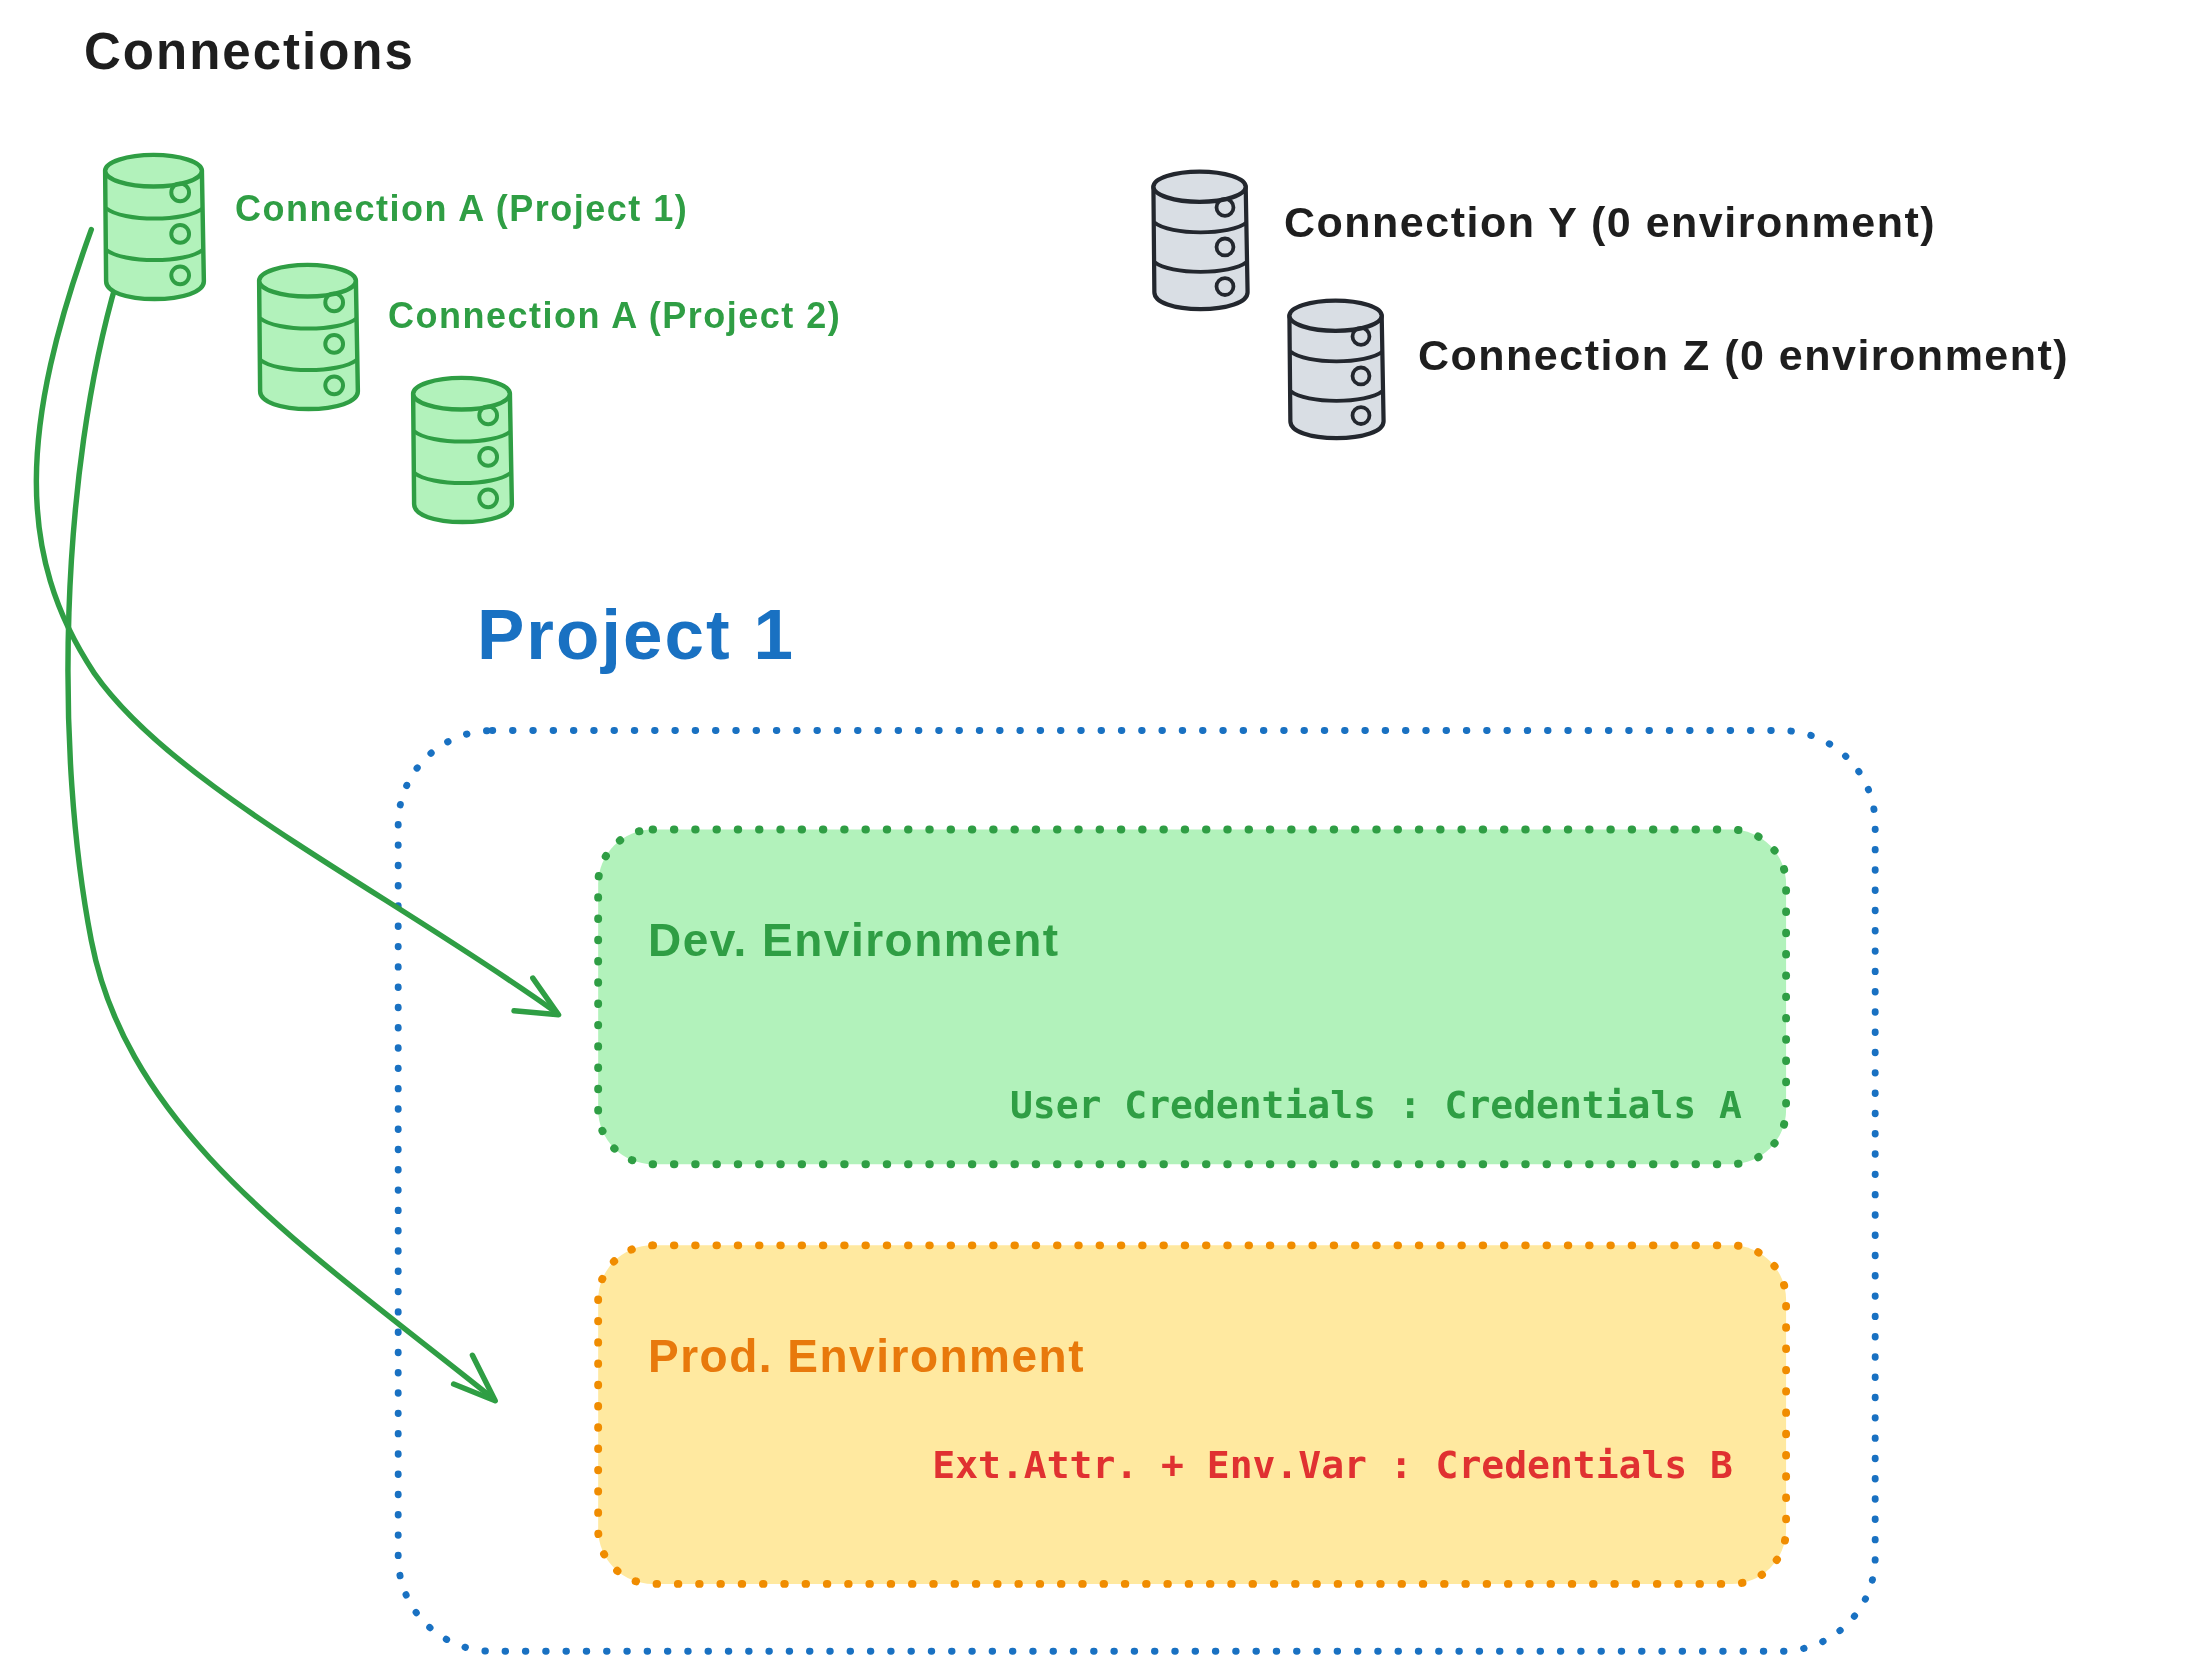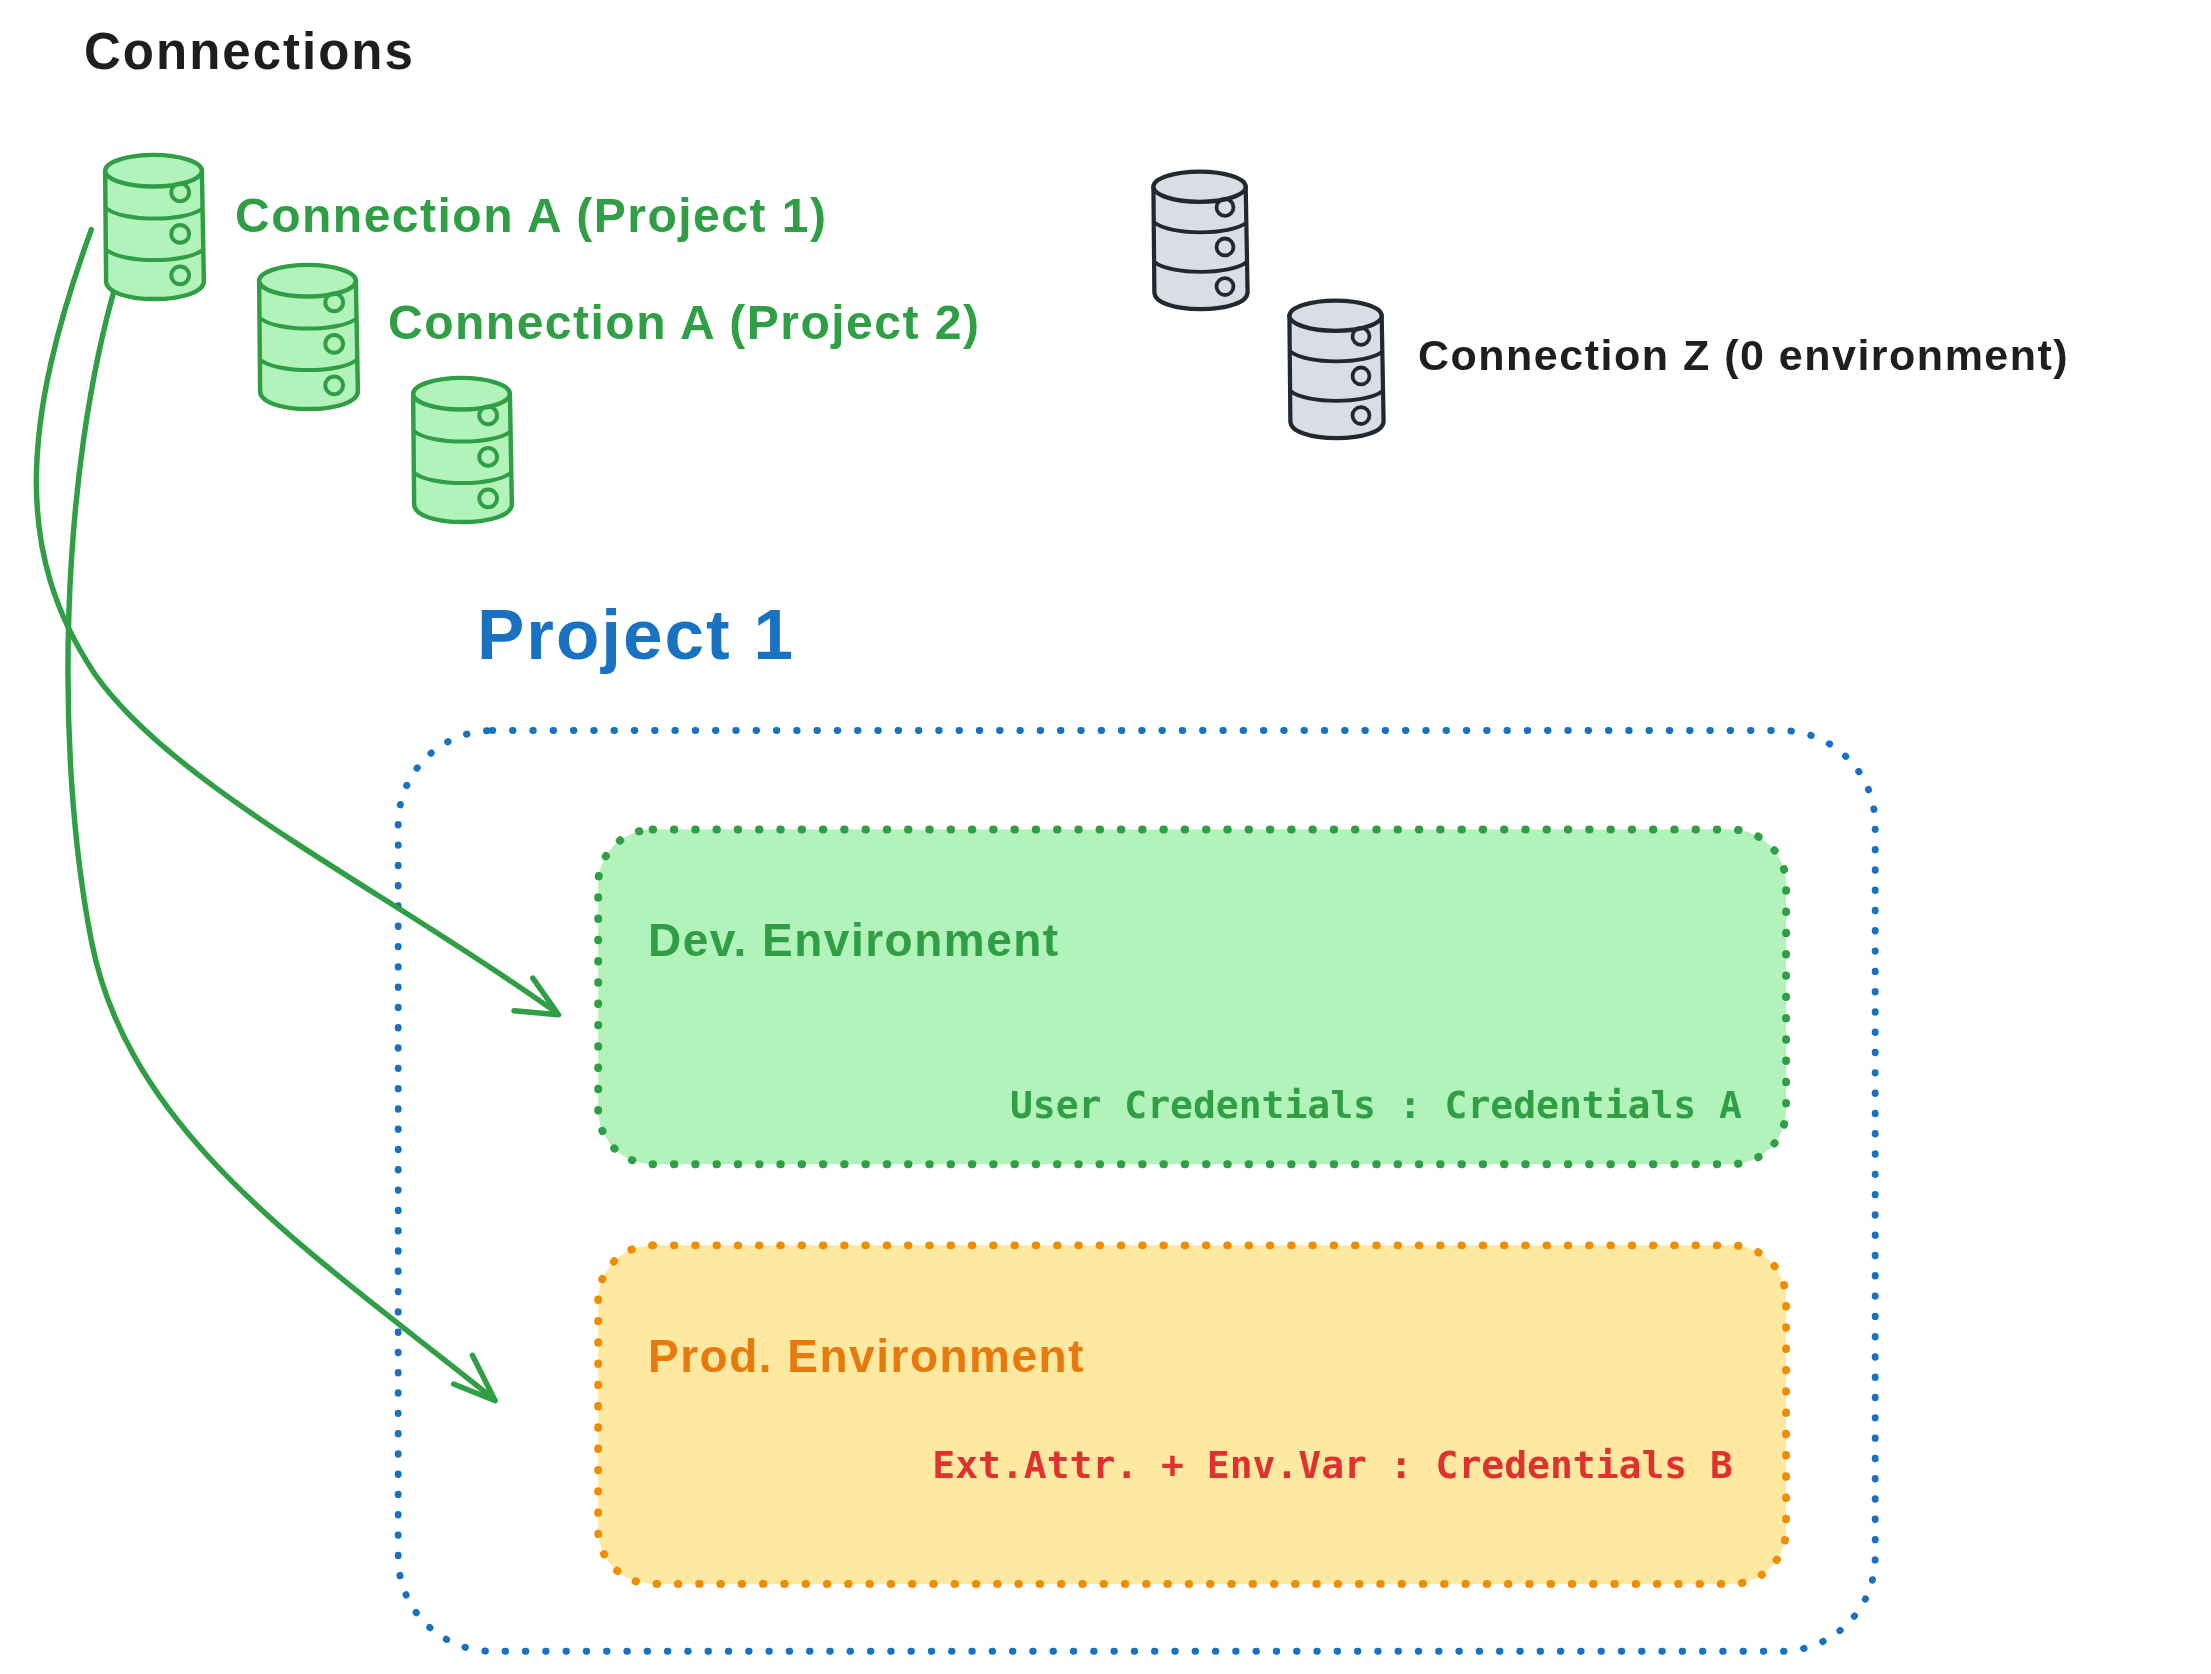--- a/index.html
+++ b/index.html
@@ -22,21 +22,21 @@
     width:2076px;height:1674px;
     background:#ffffff;
     overflow:hidden;
   }
   .abs{position:absolute;white-space:nowrap;}
   .title{
     left:84px;top:22px;
     font-size:51px;font-weight:700;letter-spacing:2px;
     color:var(--black);
   }
-  .conn-label{font-size:48px;font-weight:700;letter-spacing:1.5px;}
+  .conn-label{font-size:36px;font-weight:700;letter-spacing:1.5px;}
   .conn-label.green{color:var(--green-stroke);}
   .conn-label.dark{color:var(--black);}
   .lbl-g1{left:235px;top:188px;}
   .lbl-g2{left:388px;top:295px;}
   .lbl-g3{left:542px;top:403px;}
   .lbl-y{left:1284px;top:198px;font-size:43px;}
   .lbl-z{left:1418px;top:331px;font-size:43px;}
   .project-label{
     left:477px;top:594px;
     font-size:71px;font-weight:700;letter-spacing:2px;
@@ -131,20 +131,21 @@
 
   <svg class="db gray abs" style="left:1144px;top:164px" width="113" height="149" viewBox="0 0 120 158">
     <path class="db-body" d="M 10 24 L 11 136 C 11 147 32 154 60 154 C 88 154 110 147 110 136 L 108 24 Z"></path>
     <ellipse class="db-top" cx="59" cy="24" rx="49" ry="16"></ellipse>
     <path class="db-band" d="M 11 62 C 28 76 92 76 109 62"></path>
     <path class="db-band" d="M 11 104 C 28 118 92 118 109 104"></path>
     <circle class="db-dot" cx="86" cy="46" r="9"></circle>
     <circle class="db-dot" cx="86" cy="88" r="9"></circle>
     <circle class="db-dot" cx="86" cy="130" r="9"></circle>
   </svg>
+  <div class="abs conn-label dark lbl-y">Connection Y (0 environment)</div>
 
   <svg class="db gray abs" style="left:1280px;top:293px" width="113" height="149" viewBox="0 0 120 158">
     <path class="db-body" d="M 10 24 L 11 136 C 11 147 32 154 60 154 C 88 154 110 147 110 136 L 108 24 Z"></path>
     <ellipse class="db-top" cx="59" cy="24" rx="49" ry="16"></ellipse>
     <path class="db-band" d="M 11 62 C 28 76 92 76 109 62"></path>
     <path class="db-band" d="M 11 104 C 28 118 92 118 109 104"></path>
     <circle class="db-dot" cx="86" cy="46" r="9"></circle>
     <circle class="db-dot" cx="86" cy="88" r="9"></circle>
     <circle class="db-dot" cx="86" cy="130" r="9"></circle>
   </svg>

